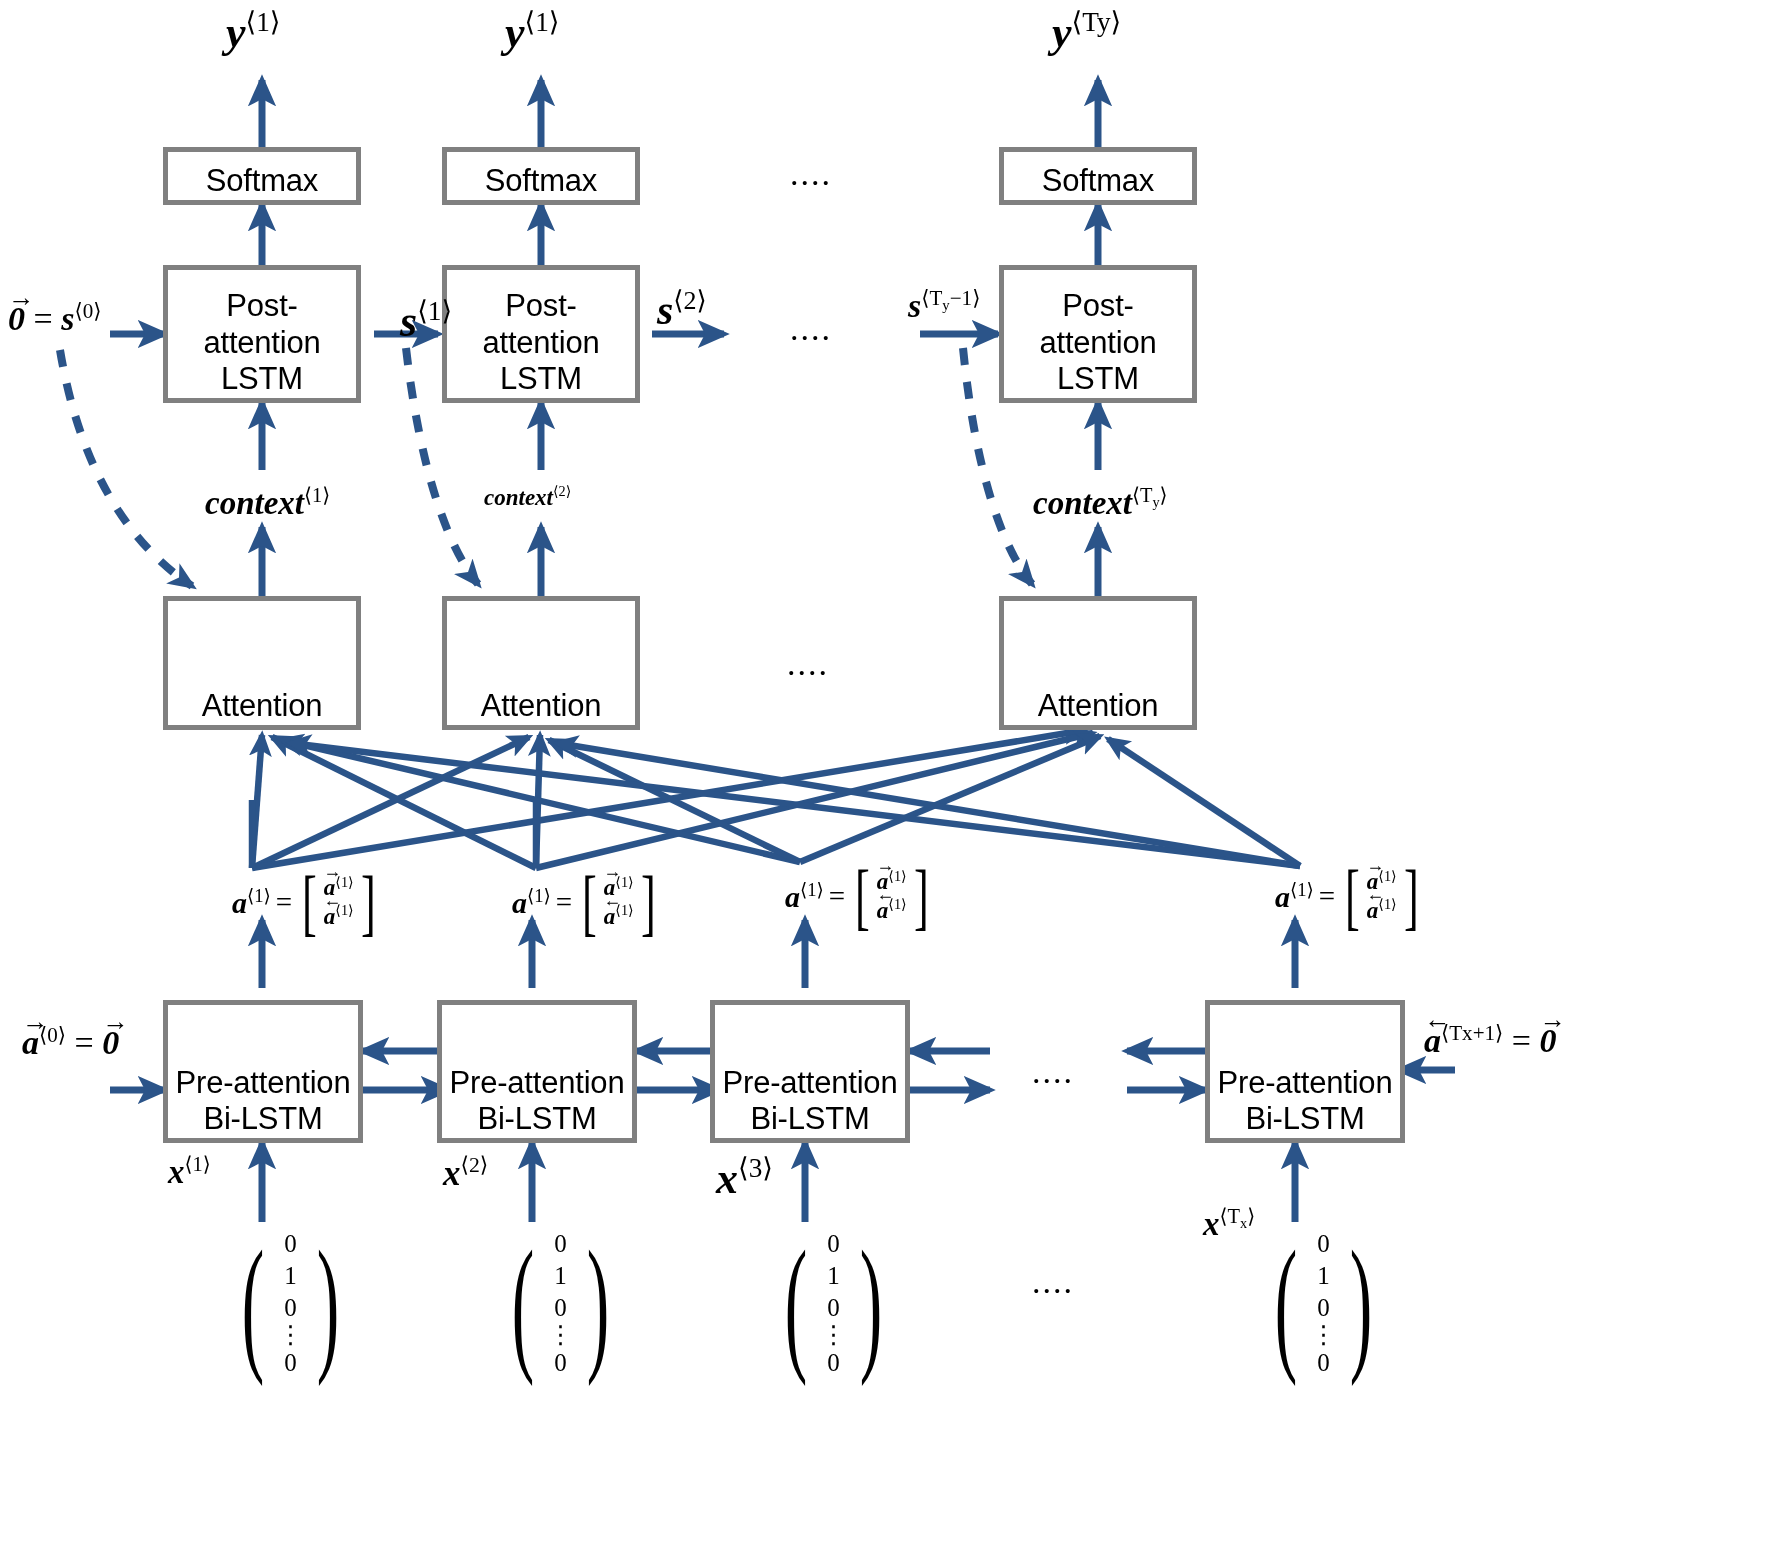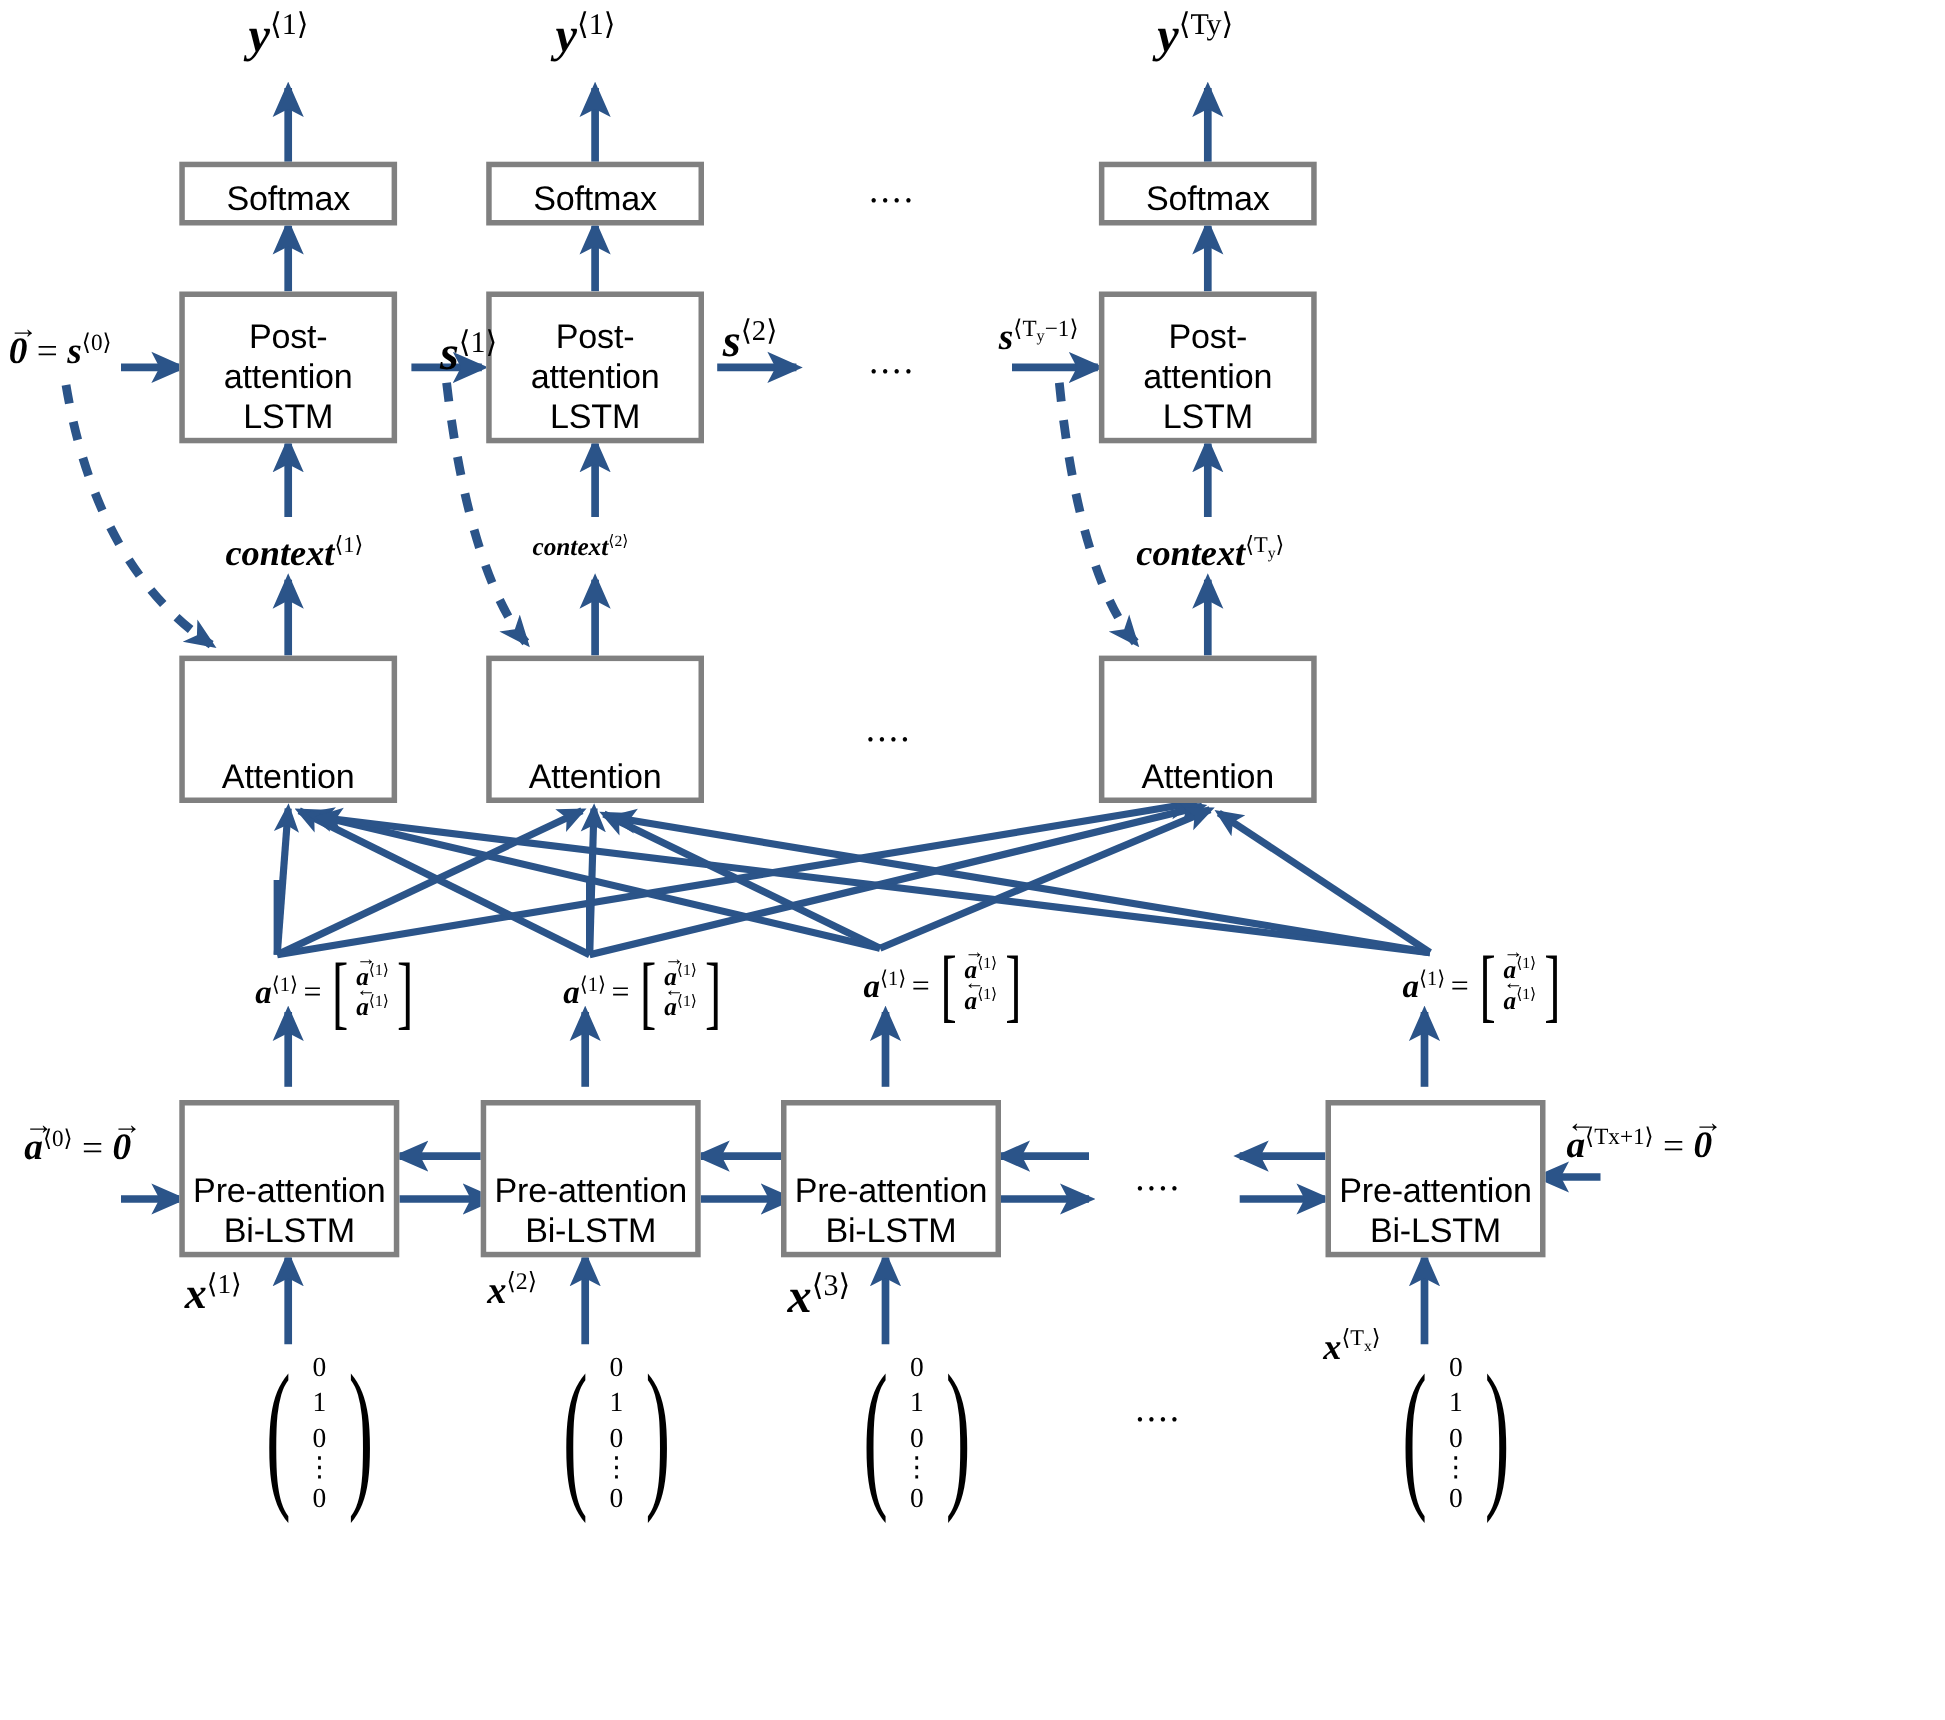--- a/index.html
+++ b/index.html
@@ -398,21 +398,21 @@
     <span>=</span>
     <span class="vec"><span class="acc">→</span><span class="mi">0</span></span>
   </div>
 
   <div class="mathlbl" style="left:1424px; top:1020px; font-size:34px;">
     <span class="vec"><span class="acc">←</span><span class="mi">a</span></span><span class="sup">⟨<span class="it">Tx</span>+1⟩</span>
     <span>=</span>
     <span class="vec"><span class="acc">→</span><span class="mi">0</span></span>
   </div>
 
-  <div class="mathlbl" style="left:168px; top:1152px; font-size:40px;">
+  <div class="mathlbl" style="left:168px; top:1152px; font-size:33px;">
     <span class="mi">x</span><span class="sup">⟨1⟩</span>
   </div>
   <div class="mathlbl" style="left:443px; top:1152px; font-size:35px;font-family:Liberation Serif, serif;">
     <span class="mi">x</span><span class="sup">⟨2⟩</span>
   </div>
   <div class="mathlbl" style="left:716px; top:1152px; font-size:44px;">
     <span class="mi">x</span><span class="sup">⟨3⟩</span>
   </div>
   <div class="mathlbl" style="left:1203px; top:1204px; font-size:33px;text-align:right;">
     <span class="mi">x</span><span class="sup">⟨<span class="it">T<sub style="font-size:0.7em;">x</sub></span>⟩</span>

